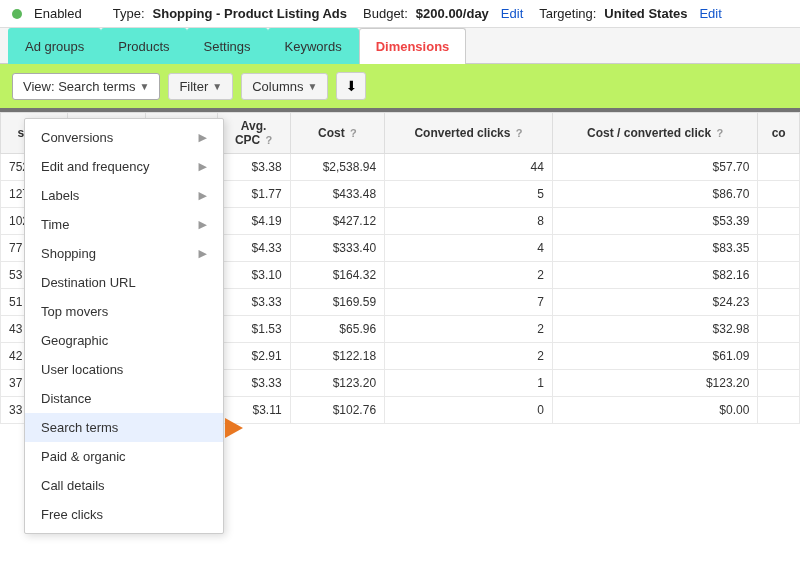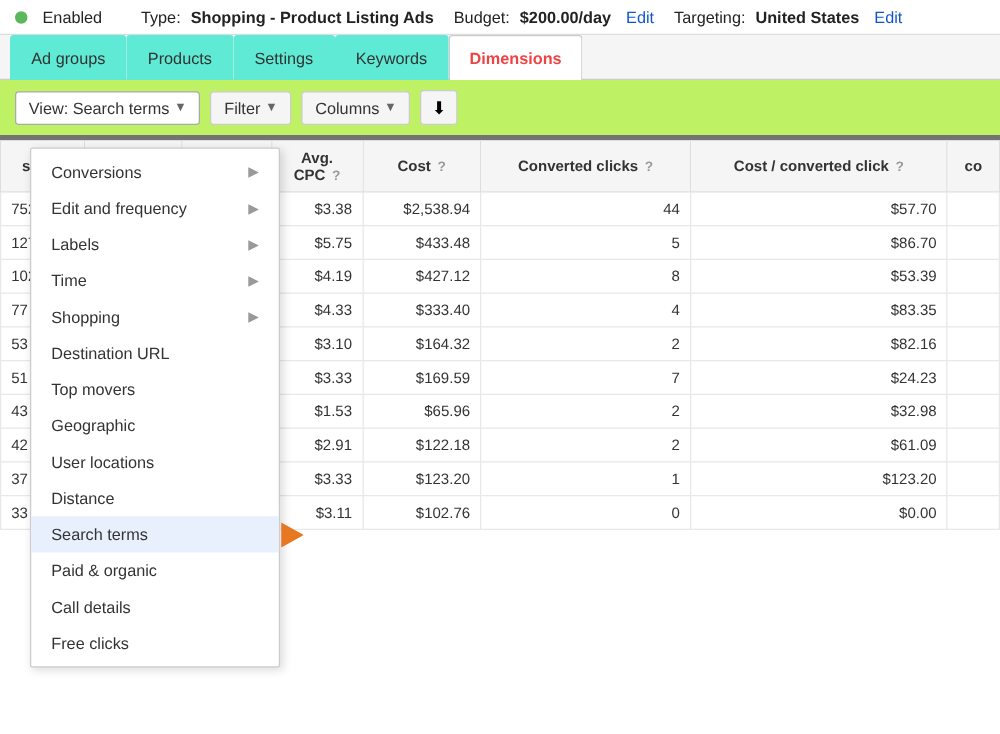--- a/index.html
+++ b/index.html
@@ -207,21 +207,21 @@
       <td>$3.38</td>
       <td>$2,538.94</td>
       <td>44</td>
       <td>$57.70</td>
       <td></td>
     </tr>
         <tr>
       <td>127</td>
       <td>4,954</td>
       <td>2.56%</td>
-      <td>$5.75</td>
+      <td>$1.77</td>
       <td>$433.48</td>
       <td>5</td>
       <td>$86.70</td>
       <td></td>
     </tr>
         <tr>
       <td>102</td>
       <td>4,046</td>
       <td>2.52%</td>
       <td>$4.19</td>

